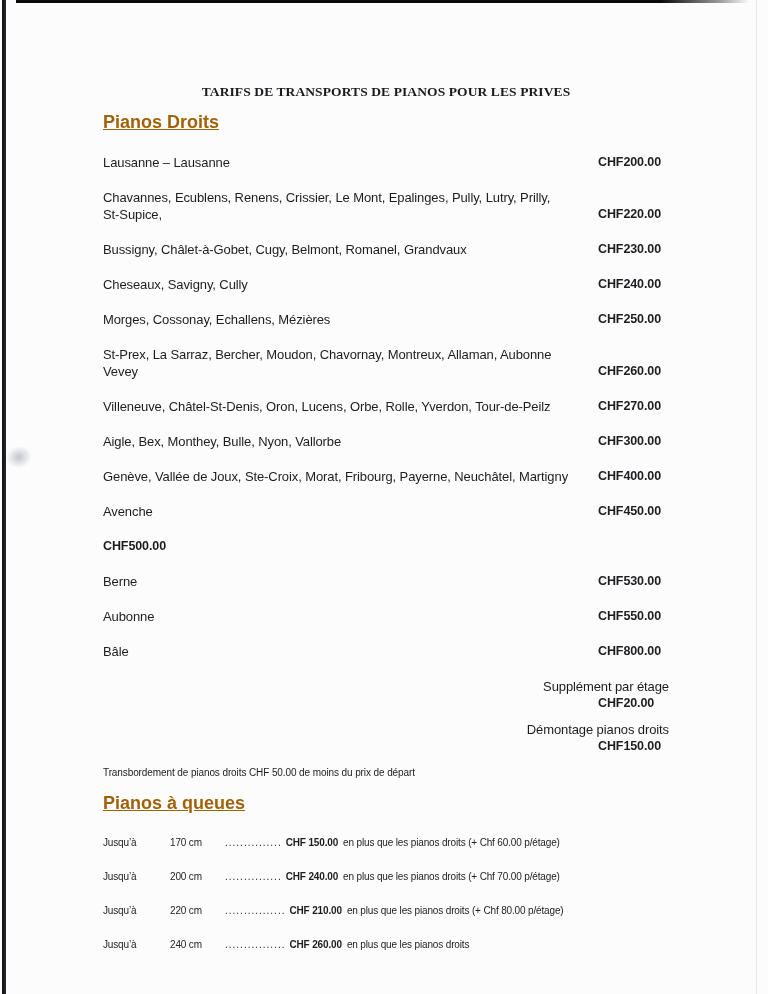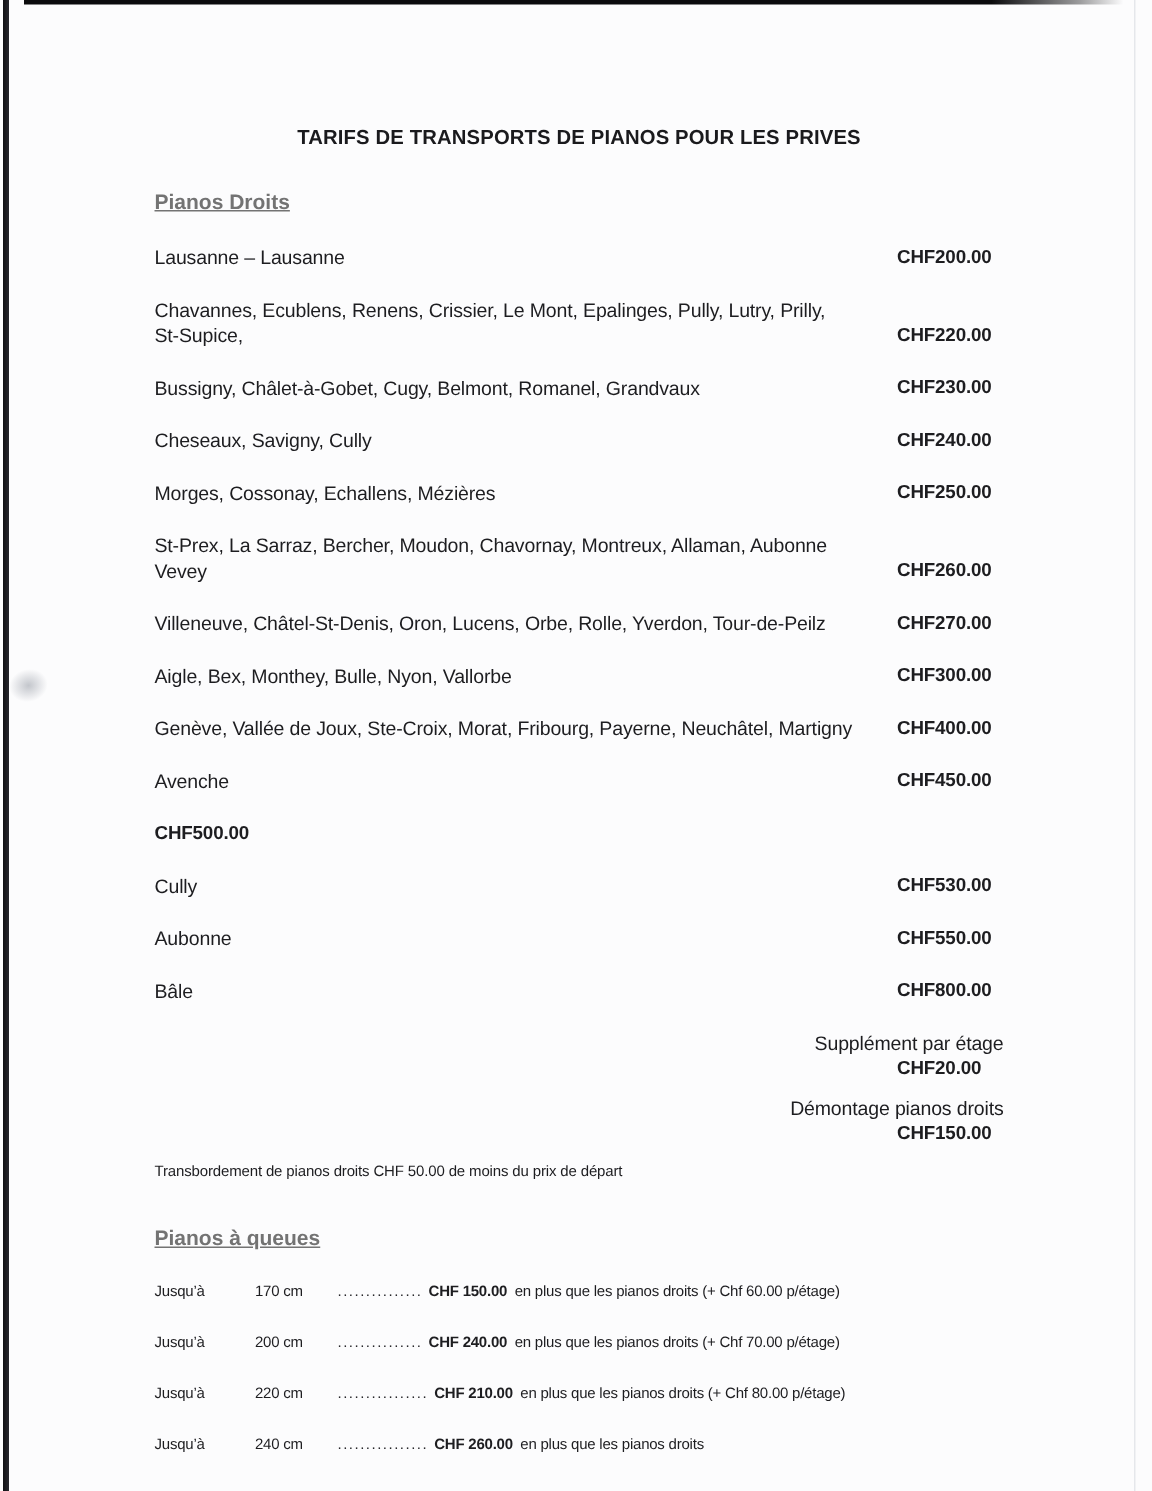--- a/index.html
+++ b/index.html
@@ -33,27 +33,28 @@
   .content {
     position: absolute; left: 103px; top: 0; width: 566px;
   }
   .doc-title {
     margin: 84px 0 0 0;
     text-align: center;
     font-size: 13.5px;
     font-weight: 700;
     letter-spacing: 0.1px;
     color: #1a1a1d;
+    font-family: Liberation Serif, serif;
   }
   .section-heading {
-    margin: 27px 0 0 0;
-    font-size: 14px;
+    margin: 12px 0 0 0;
+    font-size: 18px;
     font-weight: 700;
     text-decoration: underline;
-    color: #737373;
+    color: #a16207;
   }
   .rows { margin-top: 21px; }
   .t-row {
     display: flex; justify-content: space-between; align-items: flex-end;
     margin-bottom: 18px;
     font-size: 13px; line-height: 17px;
     letter-spacing: -0.1px;
   }
   .t-row.compact { margin-bottom: 9px; flex-direction: column; }
   .t-label { white-space: pre-line; }
@@ -166,21 +167,21 @@
           <span class="amt">450.00</span>
         </div>
       </div>
       <div class="t-row">
         <div class="t-price">
           <span class="cur">CHF</span>
           <span class="amt">500.00</span>
         </div>
       </div>
       <div class="t-row">
-        <div class="t-label">Cully</div>
+        <div class="t-label">Berne</div>
         <div class="t-price">
           <span class="cur">CHF</span>
           <span class="amt">530.00</span>
         </div>
       </div>
       <div class="t-row">
         <div class="t-label">Aubonne</div>
         <div class="t-price">
           <span class="cur">CHF</span>
           <span class="amt">550.00</span>

